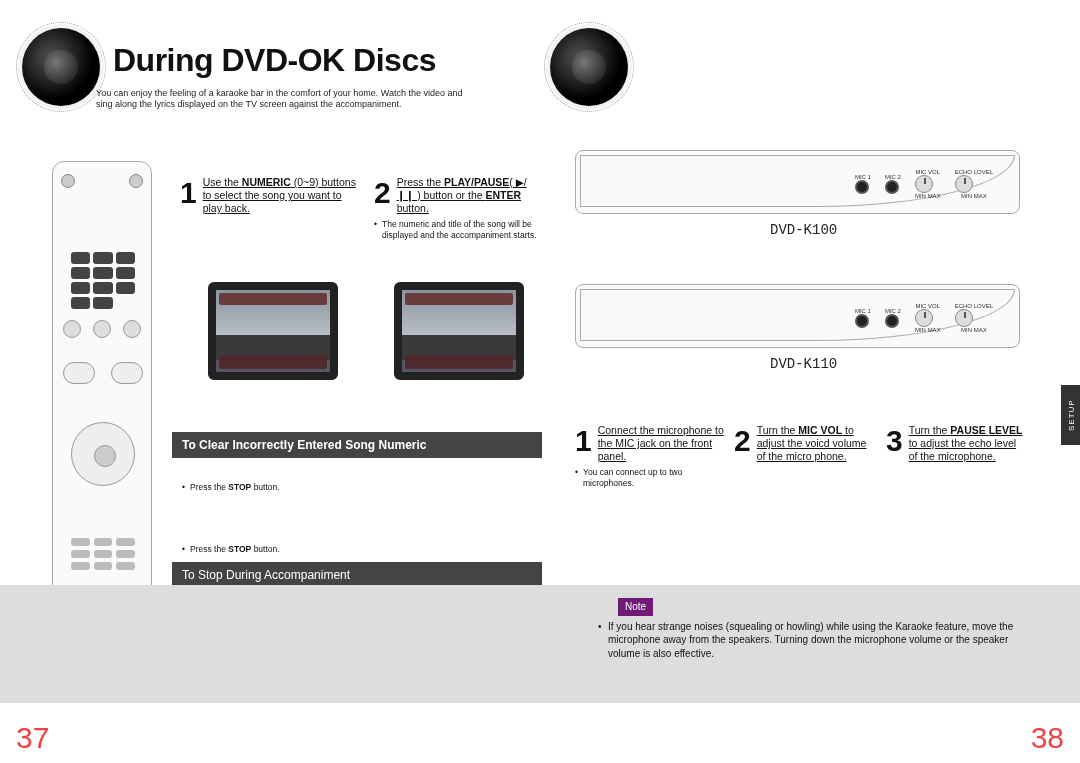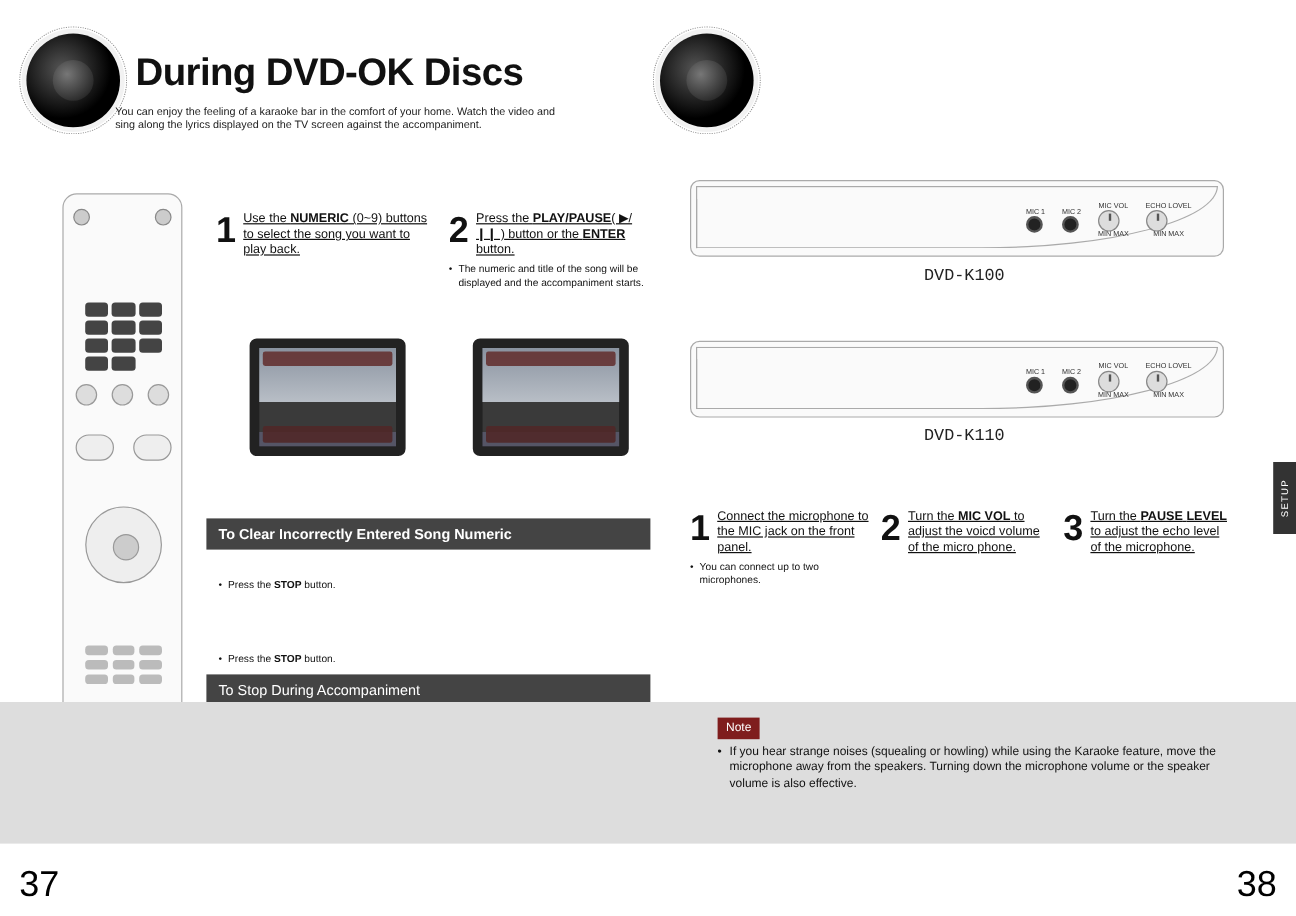--- a/index.html
+++ b/index.html
@@ -86,23 +86,23 @@
   }
   .device-panel .curve { position:absolute; top:4px; left:4px; right:4px; height:52px;
     border:1px solid #aaa; border-radius:0 0 220px 0 / 0 0 58px 0;}
   .jacks { position:absolute; display:flex; gap:14px; align-items:center;}
   .jack { width:14px; height:14px; border-radius:50%; background:#222; border:2px solid #555;}
   .knob { width:18px; height:18px; border-radius:50%; background:#ddd; border:1px solid #888; position:relative;}
   .knob::after{content:'';position:absolute;top:2px;left:8px;width:2px;height:6px;background:#555;}
   .panel-labels { position:absolute; font-size:6px; color:#333; display:flex; gap:9px; top:-8px;}
   .knob-label { font-size:6px; color:#333; text-align:center; white-space:nowrap;}
   .model-label { position:absolute; font-family: "Courier New", monospace; font-size:14px; color:#222;}
-  .page-num { position: absolute; bottom: 8px; font-size: 30px; color: #000000; font-family:"Arial Black",Arial,sans-serif;}
+  .page-num { position: absolute; bottom: 8px; font-size: 30px; color: #ef4444; font-family:"Arial Black",Arial,sans-serif;}
   .gray-band { position:absolute; left:0; right:0; bottom:60px; height:118px; background:#ddd;}
-  .note-pill { display:inline-block; background:#7f1d1d; color:#fff; font-size:10px; padding:2px 7px;}
+  .note-pill { display:inline-block; background:#701a75; color:#fff; font-size:10px; padding:2px 7px;margin-left:20px;}
   .note-block { position:absolute; font-size:10px; color:#111; line-height:1.35; width:420px;}
   .note-bullet { padding-left:10px; position:relative; margin-top:4px;}
   .note-bullet::before{content:'•'; position:absolute; left:0;}
   .tab-setup {
     position:absolute; right:-1px; top:385px; width:20px; height:60px;
     background:#333; color:#fff; font-size:8px;
     writing-mode: vertical-rl; text-align:center; letter-spacing:1px;
     display:flex; align-items:center; justify-content:center;
     transform: rotate(180deg);
   }

